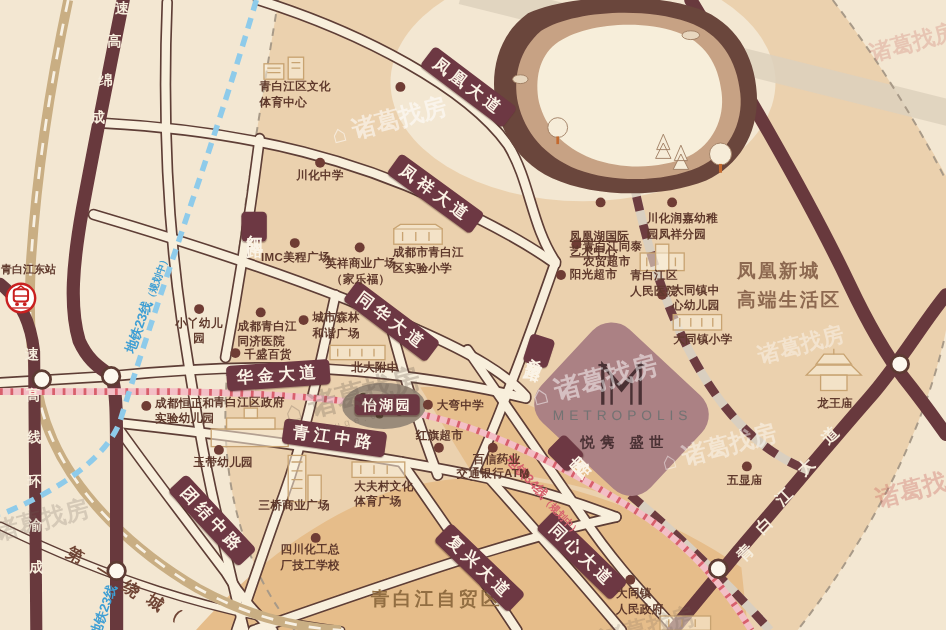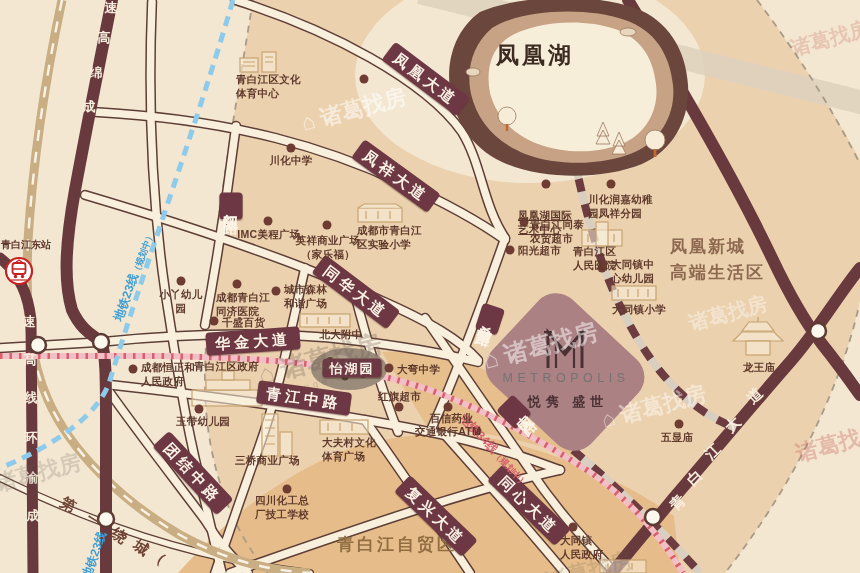--- a/index.html
+++ b/index.html
@@ -244,21 +244,20 @@
   <g transform="translate(19,271)">
     <circle r="13" fill="#ffffff" stroke="#c92020" stroke-width="2.2"></circle>
     <rect x="-6.5" y="-8" width="13" height="11" rx="2.5" fill="none" stroke="#c92020" stroke-width="1.8"></rect>
     <path d="M-6.5,-2 H6.5 M-4,-8 L0,-11 L4,-8" stroke="#c92020" stroke-width="1.4" fill="none"></path>
     <circle cx="-3.5" cy="5.5" r="1.7" fill="#c92020"></circle>
         <circle cx="3.5" cy="5.5" r="1.7" fill="#c92020"></circle>
     <path d="M-8,9 H8" stroke="#c92020" stroke-width="1.2"></path>
   </g>
 </svg>
 
-<div class="arealbl lake-name lbl" style="left:496px;top:42px;">凤凰湖</div>
 <div class="arealbl newtown lbl" style="left:670px;top:234px;">凤凰新城
 高端生活区</div>
 <div class="arealbl ftz lbl" style="left:337px;top:536px;">青白江自贸区</div>
 
 <div class="pill" style="left:426px;top:79px;transform:translate(-50%,-50%) rotate(37deg);">凤凰大道</div>
 <div class="pill" style="left:396px;top:176px;transform:translate(-50%,-50%) rotate(36deg);">凤祥大道</div>
 <div class="pill" style="left:356px;top:292px;transform:translate(-50%,-50%) rotate(37deg);">同华大道</div>
 <div class="pill v" style="left:231px;top:206px;">红阳路</div>
 <div class="pill" style="left:253px;top:341px;transform:translate(-50%,-50%) rotate(-4deg);">华金大道</div>
 <div class="pill" style="left:304px;top:398px;transform:translate(-50%,-50%) rotate(8deg);">青江中路</div>
@@ -326,21 +325,21 @@
 心幼儿园</div>
 <div class="poi" style="left:612px;top:303px;">大同镇小学</div>
 <div class="poi ctr" style="left:155px;top:288px;width:52px;">小丫幼儿园</div>
 <div class="poi" style="left:216px;top:291px;">成都青白江
 同济医院</div>
 <div class="poi" style="left:284px;top:283px;">城市森林
 和谐广场</div>
 <div class="poi" style="left:222px;top:316px;">千盛百货</div>
 <div class="poi ctr" style="left:302px;top:328px;width:50px;margin-left:14px;">北大附中</div>
 <div class="poi" style="left:141px;top:361px;">成都恒正和
-人民政府</div>
+实验幼儿园</div>
 <div class="poi" style="left:194px;top:360px;">青白江区政府</div>
 <div class="poi" style="left:397px;top:363px;">大弯中学</div>
 <div class="poi" style="left:378px;top:390px;text-align:right;">红旗超市</div>
 <div class="poi" style="left:430px;top:412px;">百信药业</div>
 <div class="poi" style="left:415px;top:425px;">交通银行ATM</div>
 <div class="poi" style="left:322px;top:436px;">大夫村文化
 体育广场</div>
 <div class="poi" style="left:235px;top:454px;">三桥商业广场</div>
 <div class="poi" style="left:176px;top:415px;">玉带幼儿园</div>
 <div class="poi" style="left:255px;top:494px;">四川化工总

